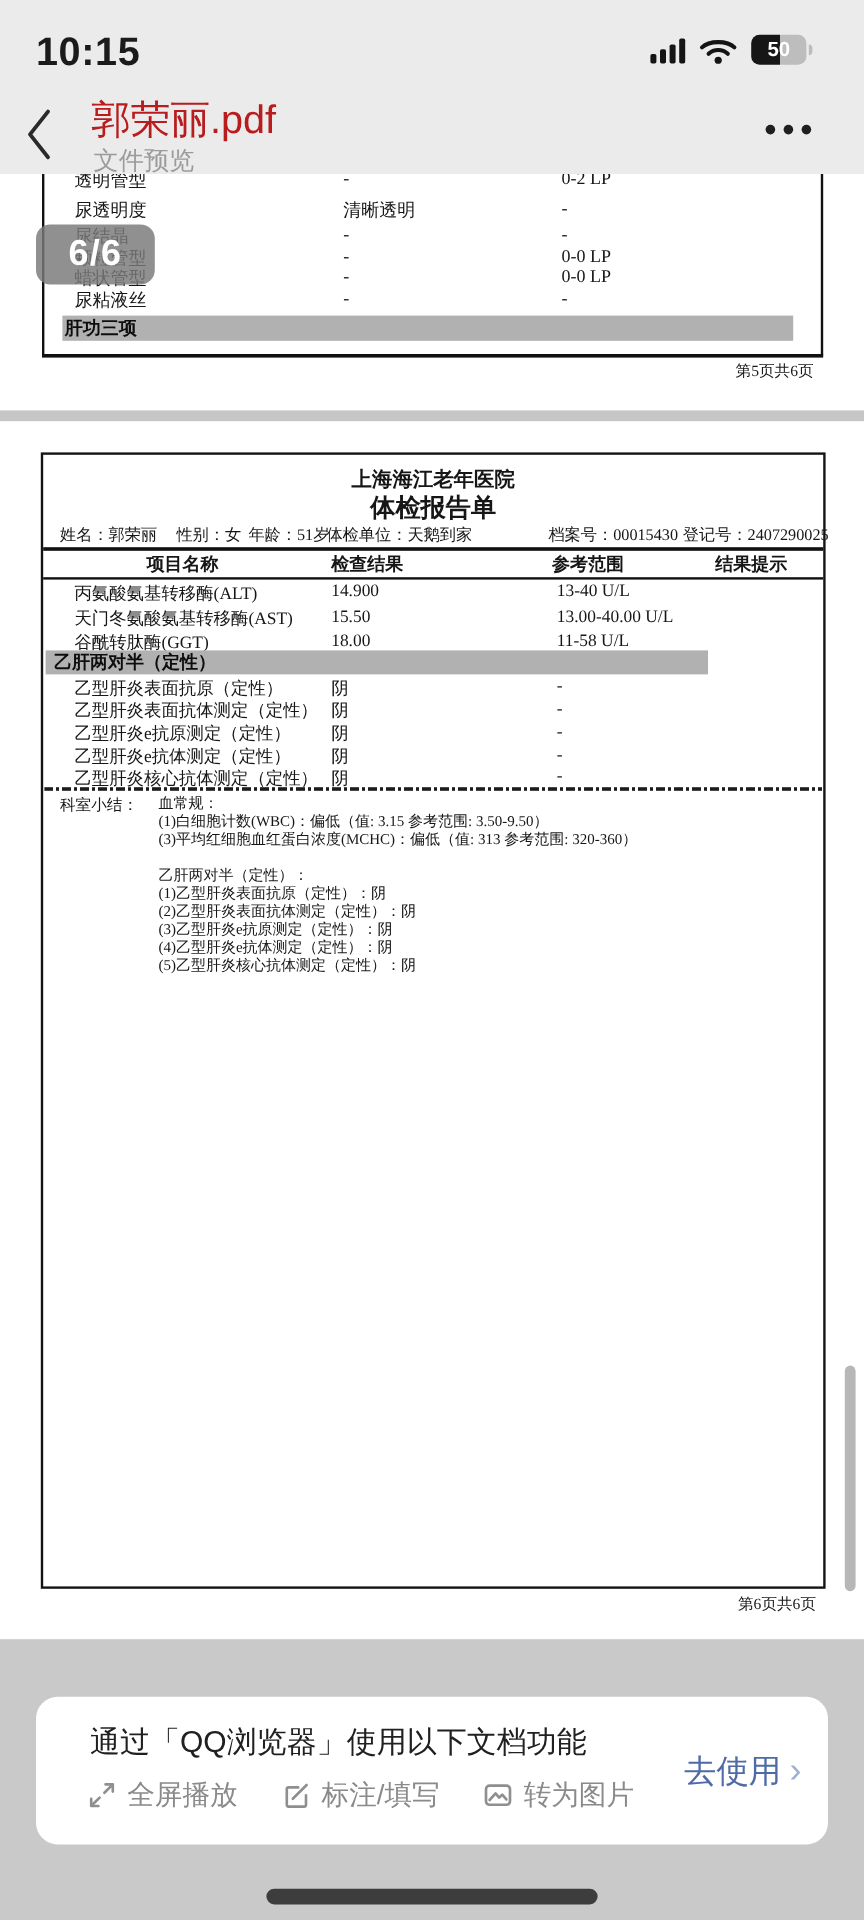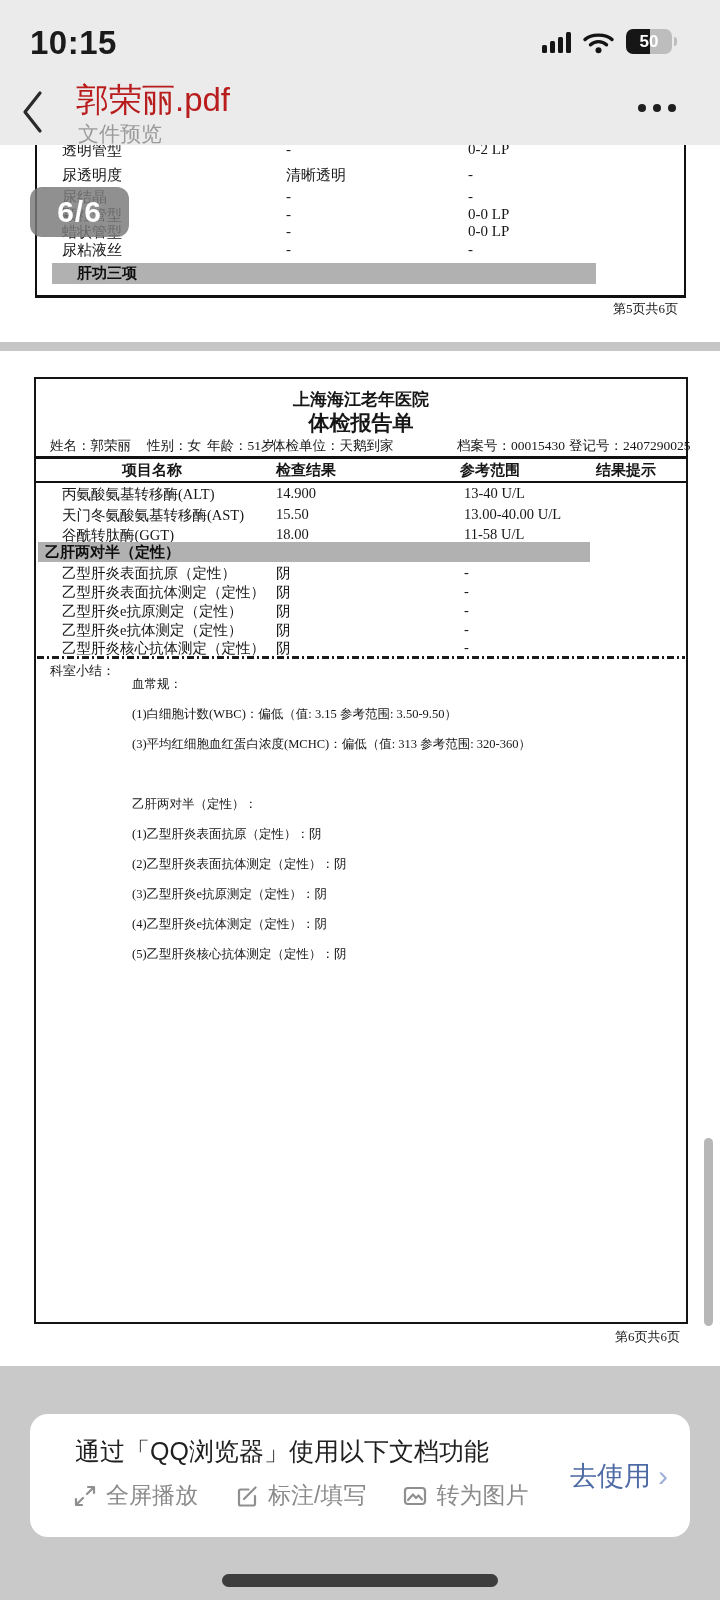--- a/index.html
+++ b/index.html
@@ -28,21 +28,21 @@
   .pdf-area{position:absolute;left:0;top:145px;width:720px;height:1221px;background:#fff;overflow:hidden;}
   .doc-serif{font-family:"Liberation Serif","DejaVu Serif",serif;color:#161616;}
 
   .p5-vline{position:absolute;top:0;width:2px;height:151px;background:#111;}
   .vl-left{left:35px}.vl-right{left:684px}
   .prow{position:absolute;left:0;width:710px;height:18px;font-size:15px;}
   .prow span{position:absolute;white-space:nowrap;}
   .prow .c1{left:62px}.prow .c2{left:286px}.prow .c3{left:468px}
   .p5r1{top:-4px}.p5r2{top:21px}.p5r3{top:43px}.p5r4{top:61px}.p5r5{top:78px}.p5r6{top:96px}
   .band{background:#b1b1b1;font-weight:700;font-size:15px;color:#0d0d0d;display:flex;align-items:center;}
-  .p5-band{position:absolute;left:52px;top:118px;width:544px;height:21px;padding-left:25px;box-sizing:border-box;}
+  .p5-band{position:absolute;left:52px;top:118px;width:609px;height:21px;padding-left:2px;box-sizing:border-box;}
   .p5-bottomline{position:absolute;left:35px;top:150px;width:651px;height:2.5px;background:#111;}
   .page-label{position:absolute;font-size:13px;text-align:right;width:140px;}
   .p5-label{left:538px;top:155px;}
   .p6-label{left:540px;top:1183px;}
 
   .page-badge{position:absolute;left:30px;top:42px;width:99px;height:50px;border-radius:12px;
               background:rgba(122,122,122,.83);color:#fff;font-size:30px;font-weight:600;
               display:flex;align-items:center;justify-content:center;letter-spacing:1px;}
   .page-sep{position:absolute;left:0;top:197px;width:720px;height:9px;background:#c6c6c6;}
 
@@ -61,21 +61,21 @@
   .bxrow{position:absolute;left:0;width:646px;height:18px;font-size:14.5px;}
   .bxrow span{position:absolute;white-space:nowrap;}
   .bxrow .c1{left:26px}.bxrow .c2{left:240px}.bxrow .c3{left:428px}
   .t1{top:106px}.t2{top:127px}.t3{top:147px}
   .p6-band{position:absolute;left:2px;top:163px;width:552px;height:20px;padding-left:7px;}
   .b1{top:185px}.b2{top:204px}.b3{top:223px}.b4{top:242px}.b5{top:260px}
   .dash-line{position:absolute;left:1px;top:277px;width:648px;height:2.5px;
              background:repeating-linear-gradient(90deg,#1c1c1c 0 7px,transparent 7px 10px,#1c1c1c 10px 12px,transparent 12px 15px);}
   .sum-label{position:absolute;left:14px;top:283px;font-size:13px;}
   .sum-lines{position:absolute;left:96px;top:283px;font-size:12.5px;}
-  .sline{height:15px;line-height:15px;white-space:nowrap;margin-top:15px;}
+  .sline{height:15px;line-height:15px;white-space:nowrap;}
 
   .scrollbar-thumb{position:absolute;left:704px;top:993px;width:9px;height:188px;border-radius:5px;background:#b7b7b7;}
 
   
   .bottom-area{position:absolute;left:0;top:1366px;width:720px;height:234px;background:#c9c9c9;}
   .promo-card{position:absolute;left:30px;top:48px;width:660px;height:123px;border-radius:18px;background:#fff;}
   .card-title{position:absolute;left:45px;top:21px;font-size:25px;font-weight:500;color:#202020;white-space:nowrap;}
   .card-action{position:absolute;right:22px;top:44px;display:flex;align-items:center;font-size:27px;font-weight:500;color:#4e6ba6;}
   .card-action .chev{font-size:30px;color:#9db0d6;margin-left:7px;line-height:1;}
   .features{position:absolute;left:42px;top:66px;display:flex;gap:36px;align-items:center;}

